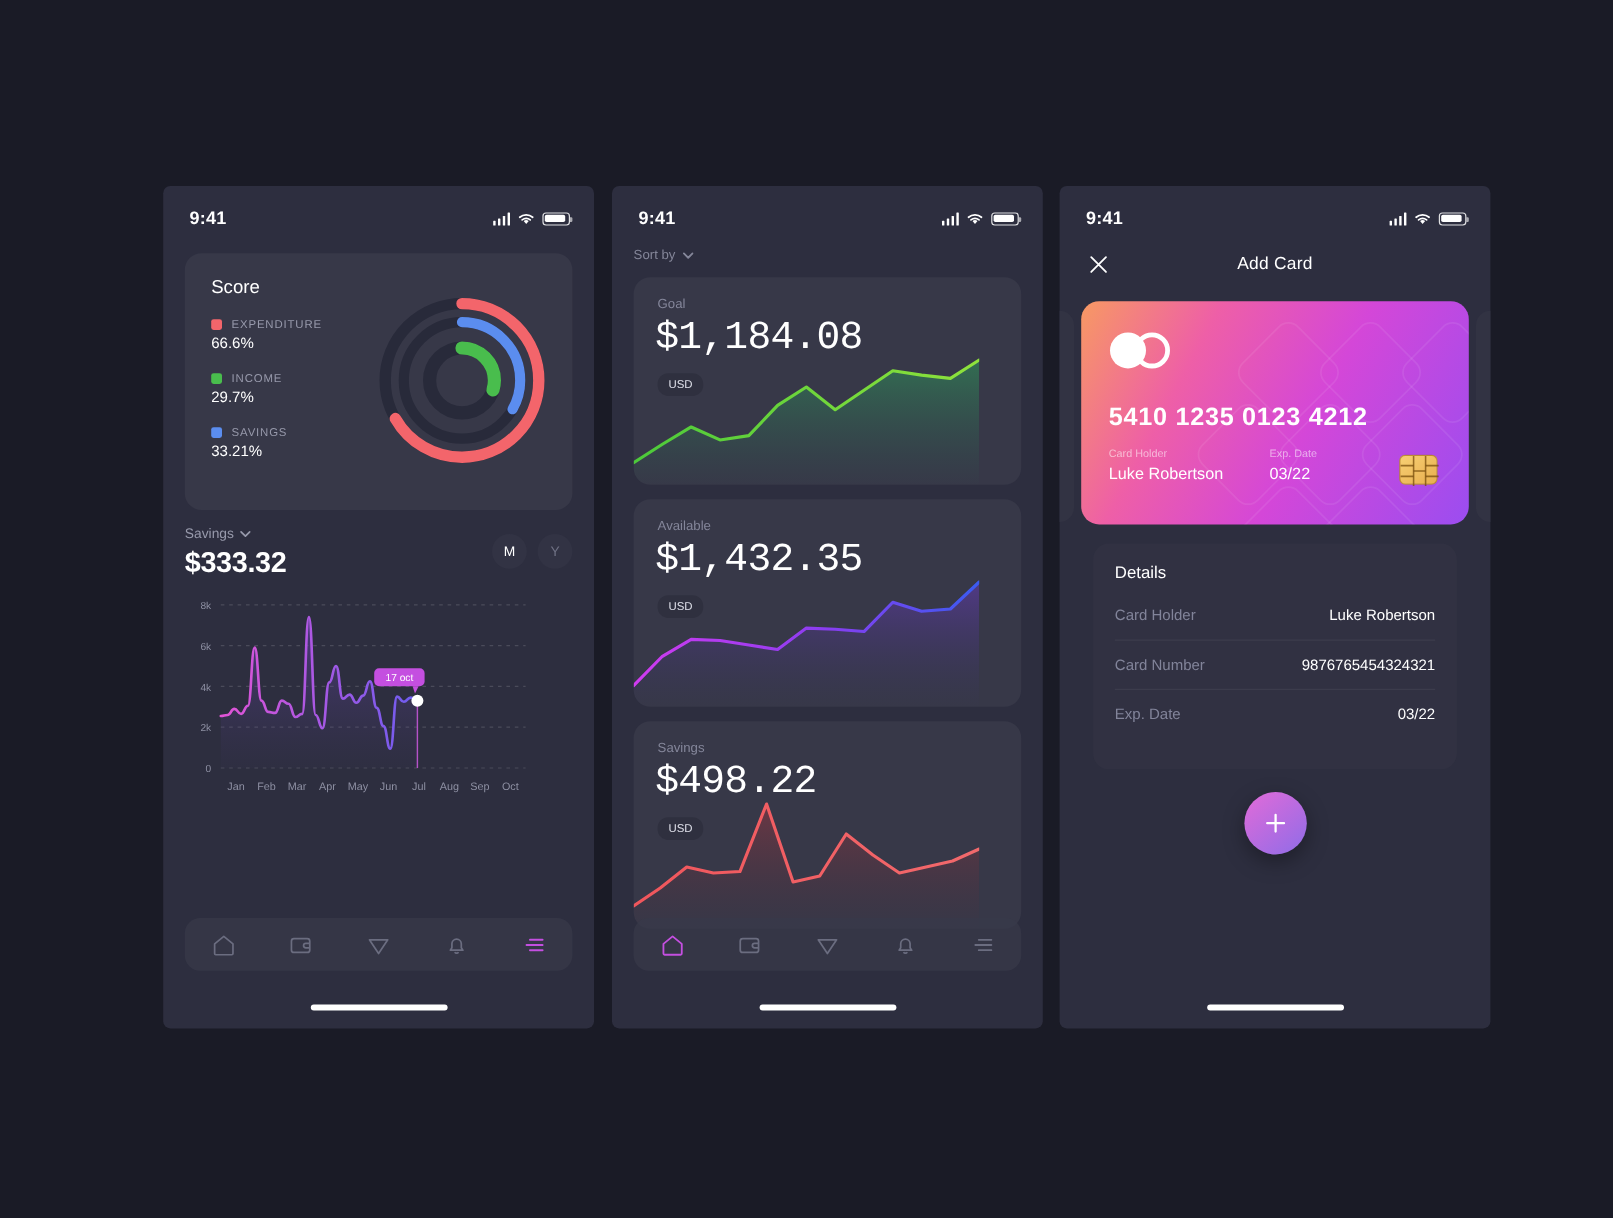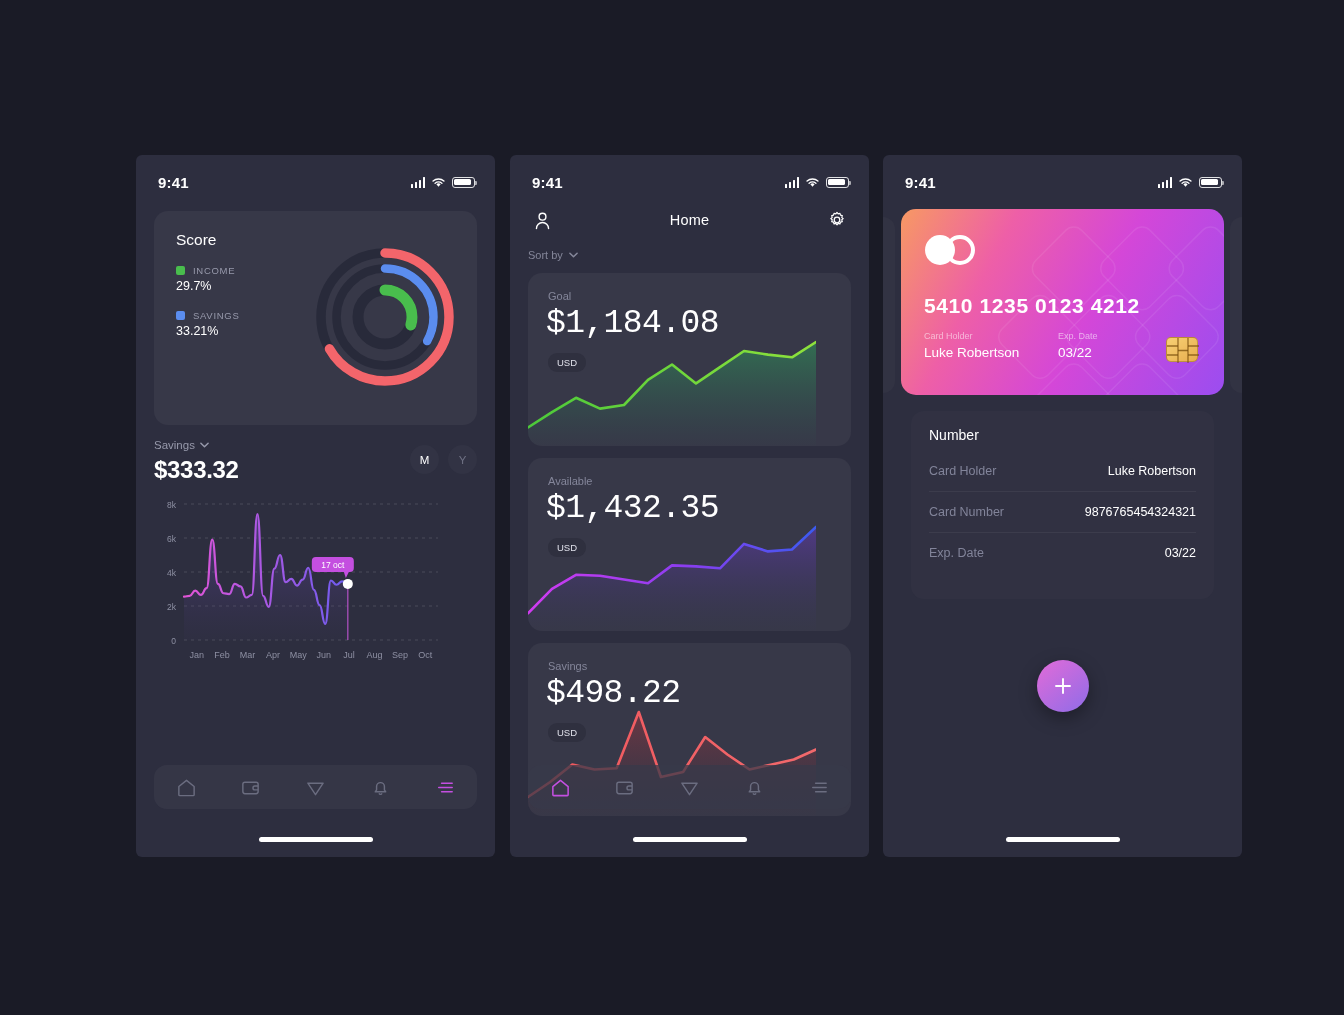--- a/index.html
+++ b/index.html
@@ -163,20 +163,27 @@
           <path d="M4.3 6.8 A6 6 0 0 1 11.7 6.8" stroke="#fff" stroke-width="1.5" fill="none" stroke-linecap="round"></path>
         </svg>
         <span class="batt"></span>
       </span>
     </div>
 
 
     <div class="card score-card">
       <div class="score-title">Score</div>
 
+      <div class="legend-item">
+        <div class="legend-row">
+          <span class="legend-dot" style="background:#f3656b"></span>
+          <span class="legend-label">EXPENDITURE</span>
+        </div>
+        <div class="legend-value">66.6%</div>
+      </div>
 
       <div class="legend-item">
         <div class="legend-row">
           <span class="legend-dot" style="background:#49bd4d"></span>
           <span class="legend-label">INCOME</span>
         </div>
         <div class="legend-value">29.7%</div>
       </div>
 
       <div class="legend-item">
@@ -304,35 +311,20 @@
           </span>
         <svg width="15" height="11" viewBox="0 0 16 12">
           <path d="M8 10.6 L10.3 7.9 A3.6 3.6 0 0 0 5.7 7.9 Z" fill="#fff"></path>
           <path d="M2.1 4.4 A9 9 0 0 1 13.9 4.4" stroke="#fff" stroke-width="1.6" fill="none" stroke-linecap="round"></path>
           <path d="M4.3 6.8 A6 6 0 0 1 11.7 6.8" stroke="#fff" stroke-width="1.5" fill="none" stroke-linecap="round"></path>
         </svg>
         <span class="batt"></span>
       </span>
     </div>
 
-    <div class="navbar">
-      <span class="nav-btn">
-        <svg width="17" height="19" viewBox="0 0 18 20">
-          <circle cx="9" cy="6" r="3.6" stroke="#fff" stroke-width="1.5" fill="none"></circle>
-          <path d="M2.6 18.5 a6.4 6.4 0 0 1 12.8 0" stroke="#fff" stroke-width="1.5" fill="none" stroke-linecap="round"></path>
-        </svg>
-      </span>
-      <span class="nav-title">Home</span>
-      <span class="nav-btn nav-right">
-        <svg width="18" height="18" viewBox="0 0 20 20">
-          <circle cx="10" cy="10" r="3.1" stroke="#fff" stroke-width="1.4" fill="none"></circle>
-          <path d="M10 1.6 l1.3 1.6 2-.6 .6 2 2 .6 -.6 2 1.6 1.3 -1.6 1.3 .6 2 -2 .6 -.6 2 -2-.6 -1.3 1.6 -1.3-1.6 -2 .6 -.6-2 -2-.6 .6-2 -1.6-1.3 1.6-1.3 -.6-2 2-.6 .6-2 2 .6 z" stroke="#fff" stroke-width="1.3" fill="none" stroke-linejoin="round"></path>
-        </svg>
-      </span>
-    </div>
 
     <div class="sortby">
       <span>Sort by</span>
       <svg width="9" height="6" viewBox="0 0 10 6">
         <path d="M1 1 L5 5 L9 1" stroke="#848699" stroke-width="1.7" fill="none" stroke-linecap="round" stroke-linejoin="round"></path>
       </svg>
     </div>
 
     <div class="card money-card">
       <span class="money-label">Goal</span>
@@ -442,20 +434,28 @@
           </span>
         <svg width="15" height="11" viewBox="0 0 16 12">
           <path d="M8 10.6 L10.3 7.9 A3.6 3.6 0 0 0 5.7 7.9 Z" fill="#fff"></path>
           <path d="M2.1 4.4 A9 9 0 0 1 13.9 4.4" stroke="#fff" stroke-width="1.6" fill="none" stroke-linecap="round"></path>
           <path d="M4.3 6.8 A6 6 0 0 1 11.7 6.8" stroke="#fff" stroke-width="1.5" fill="none" stroke-linecap="round"></path>
         </svg>
         <span class="batt"></span>
       </span>
     </div>
 
+    <div class="navbar">
+      <span class="nav-btn">
+        <svg width="17" height="17" viewBox="0 0 18 18">
+          <path d="M2.5 2.5 L15.5 15.5 M15.5 2.5 L2.5 15.5" stroke="#fff" stroke-width="1.6" stroke-linecap="round"></path>
+        </svg>
+      </span>
+      <span class="nav-title">Add Card</span>
+    </div>
 
     <div class="card-carousel">
       <div class="side-card l"></div>
       <div class="side-card r"></div>
 
       <div class="credit-card">
         <svg class="cc-diamonds" viewBox="0 0 288 186" preserveAspectRatio="none">
           <g stroke="rgba(255,255,255,.16)" stroke-width="1.3" fill="none">
             <rect x="125" y="24" width="58" height="58" rx="10" transform="rotate(45 154 53)"></rect>
             <rect x="186" y="24" width="58" height="58" rx="10" transform="rotate(45 215 53)"></rect>
@@ -495,21 +495,21 @@
               <line x1="21" y1="8" x2="32" y2="8"></line>
                 <line x1="21" y1="17" x2="32" y2="17"></line>
               <line x1="11" y1="12.5" x2="21" y2="12.5"></line>
             </g>
           </svg>
         </span>
       </div>
     </div>
 
     <div class="details-card">
-      <div class="details-title">Number</div>
+      <div class="details-title">Details</div>
 
       <div class="detail-row">
         <span class="detail-key">Card Holder</span>
         <span class="detail-val">Luke Robertson</span>
       </div>
       <div class="detail-row">
         <span class="detail-key">Card Number</span>
         <span class="detail-val">9876765454324321</span>
       </div>
       <div class="detail-row">

